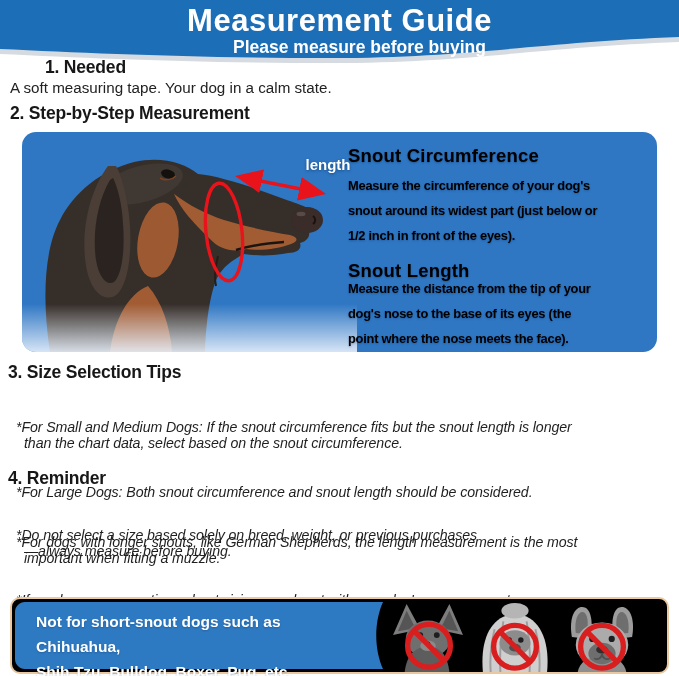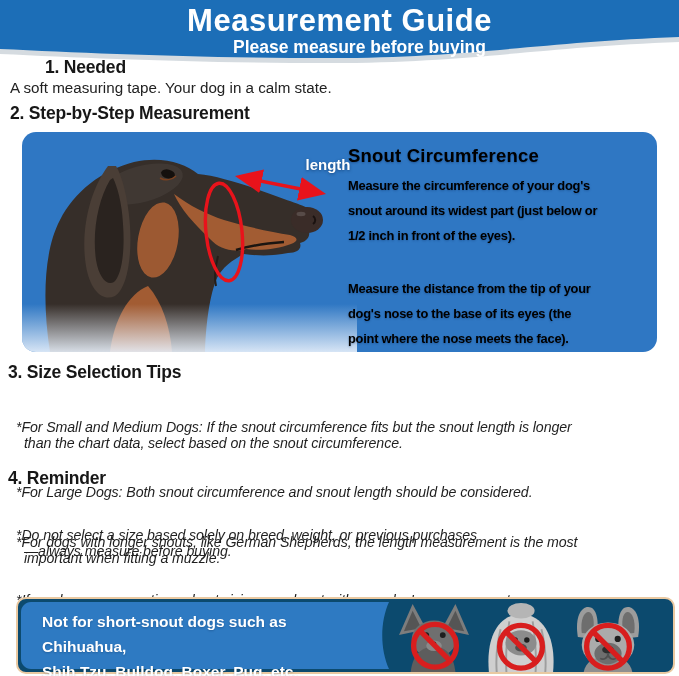--- a/index.html
+++ b/index.html
@@ -28,21 +28,21 @@
     text-shadow:0 1px 3px rgba(10,40,80,.55);}
   .label-length{left:256px;top:24px;width:100px;font-size:15px;}
   .label-circ{left:128px;top:151px;width:160px;font-size:15.5px;}
   .panel-col{left:326px;width:302px;color:#000000;}
   .panel-title{font-size:18.5px;font-weight:bold;letter-spacing:.2px;
     text-shadow:0 1px 2px rgba(10,40,90,.4);}
   .panel-body{font-size:12.9px;font-weight:bold;line-height:25px;letter-spacing:-0.25px;
     white-space:pre-line;text-shadow:0 1px 2px rgba(10,40,90,.35);}
 
   
-  .warn-box{left:16px;top:597px;width:655px;height:73px;background:#0c4a6e;
+  .warn-box{left:10px;top:597px;width:655px;height:73px;background:#000000;
     border:2px solid #eac9a1;border-radius:10px;}
   .warn-text{left:24px;top:10px;width:330px;color:#fff;font-size:15.5px;font-weight:bold;
     line-height:25px;white-space:pre-line;text-shadow:0 1px 2px rgba(10,40,80,.3);}
   .dog{bottom:0;}
 </style>
 </head>
 <body>
 
 <div class="abs header">
   <svg width="679" height="64" viewBox="0 0 679 64">
@@ -100,20 +100,21 @@
     <ellipse cx="202" cy="100" rx="18" ry="49" transform="rotate(-6 202 100)" fill="none" stroke="#e8131b" stroke-width="3.4"></ellipse>
     <line x1="218" y1="45" x2="299" y2="61" stroke="#e8131b" stroke-width="3.4" marker-start="url(#ah)" marker-end="url(#ah)"></line>
   </svg>
 
   <div class="abs diagram-label label-length">length</div>
 
   <div class="abs panel-col panel-title" style="top:13px;">Snout Circumference</div>
   <div class="abs panel-col panel-body" style="top:41px;">Measure the circumference of your dog's
 snout around its widest part (just below or
  1/2 inch in front of the eyes).</div>
+  <div class="abs panel-col panel-title" style="top:128px;">Snout Length</div>
   <div class="abs panel-col panel-body" style="top:144px;">Measure the distance from the tip of your
 dog's nose to the base of its eyes (the
 point where the nose meets the face).</div>
 </div>
 
 <div class="abs sec-h" style="left:8px;top:362px;">3. Size Selection Tips</div>
 <div class="abs list" style="left:16px;top:386px;">
   <div class="li">*For Small and Medium Dogs: If the snout circumference fits but the snout length is longer
 than the chart data, select based on the snout circumference.</div>
   <div class="li">*For Large Dogs: Both snout circumference and snout length should be considered.</div>

